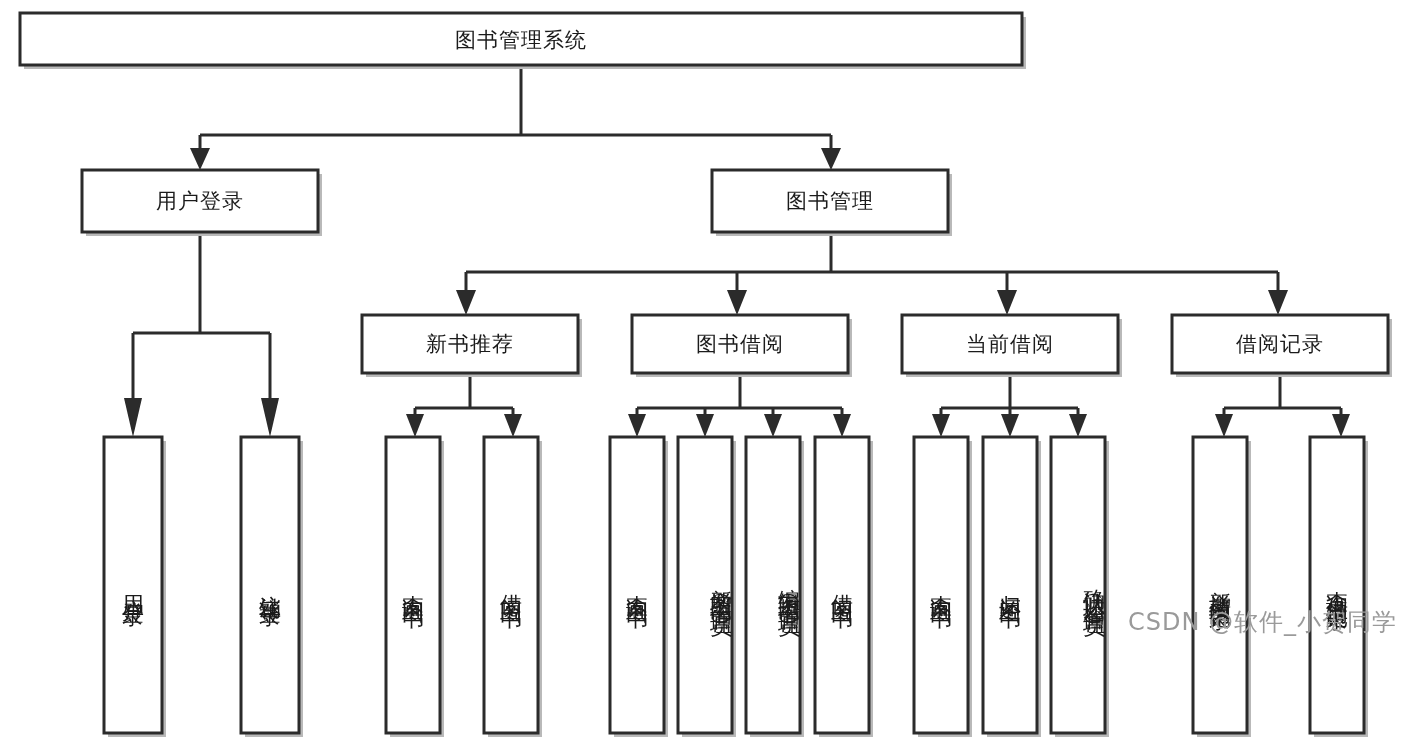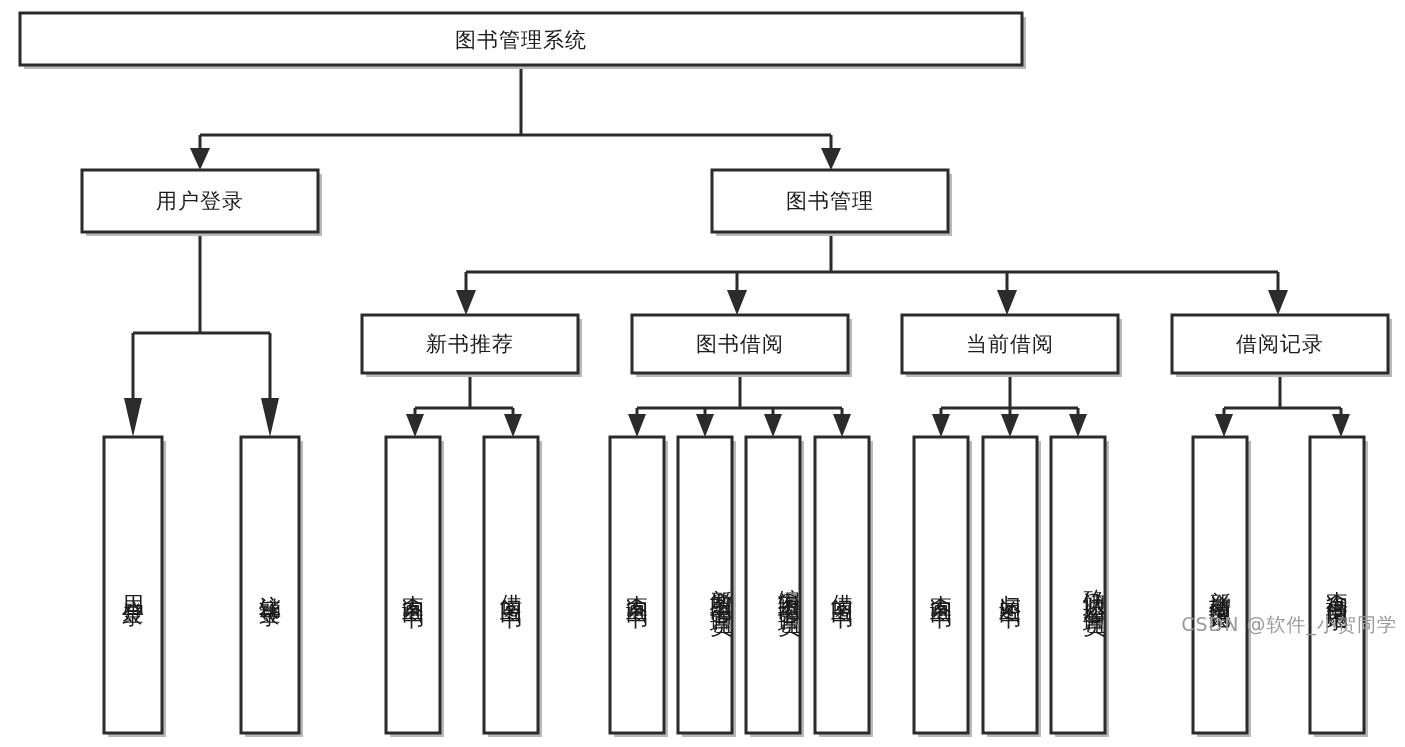--- a/index.html
+++ b/index.html
@@ -26,21 +26,21 @@
     font-size:22px;
     color:#1b1b1b;
     letter-spacing:4px;
     line-height:1;
     white-space:nowrap;
     pointer-events:none;
   }
   .watermark{
     position:absolute;right:8px;bottom:4px;
     font-family:"DejaVu Sans","Liberation Sans",sans-serif;
-    font-size:19px;color:#9a9a9a;letter-spacing:1px;white-space:nowrap;
+    font-size:24px;color:#9a9a9a;letter-spacing:1px;white-space:nowrap;
   }
 </style>
 </head>
 <body>
 
 <div id="stage">
 
   <svg id="diagram" viewBox="0 0 1405 747">
 
     <g>

